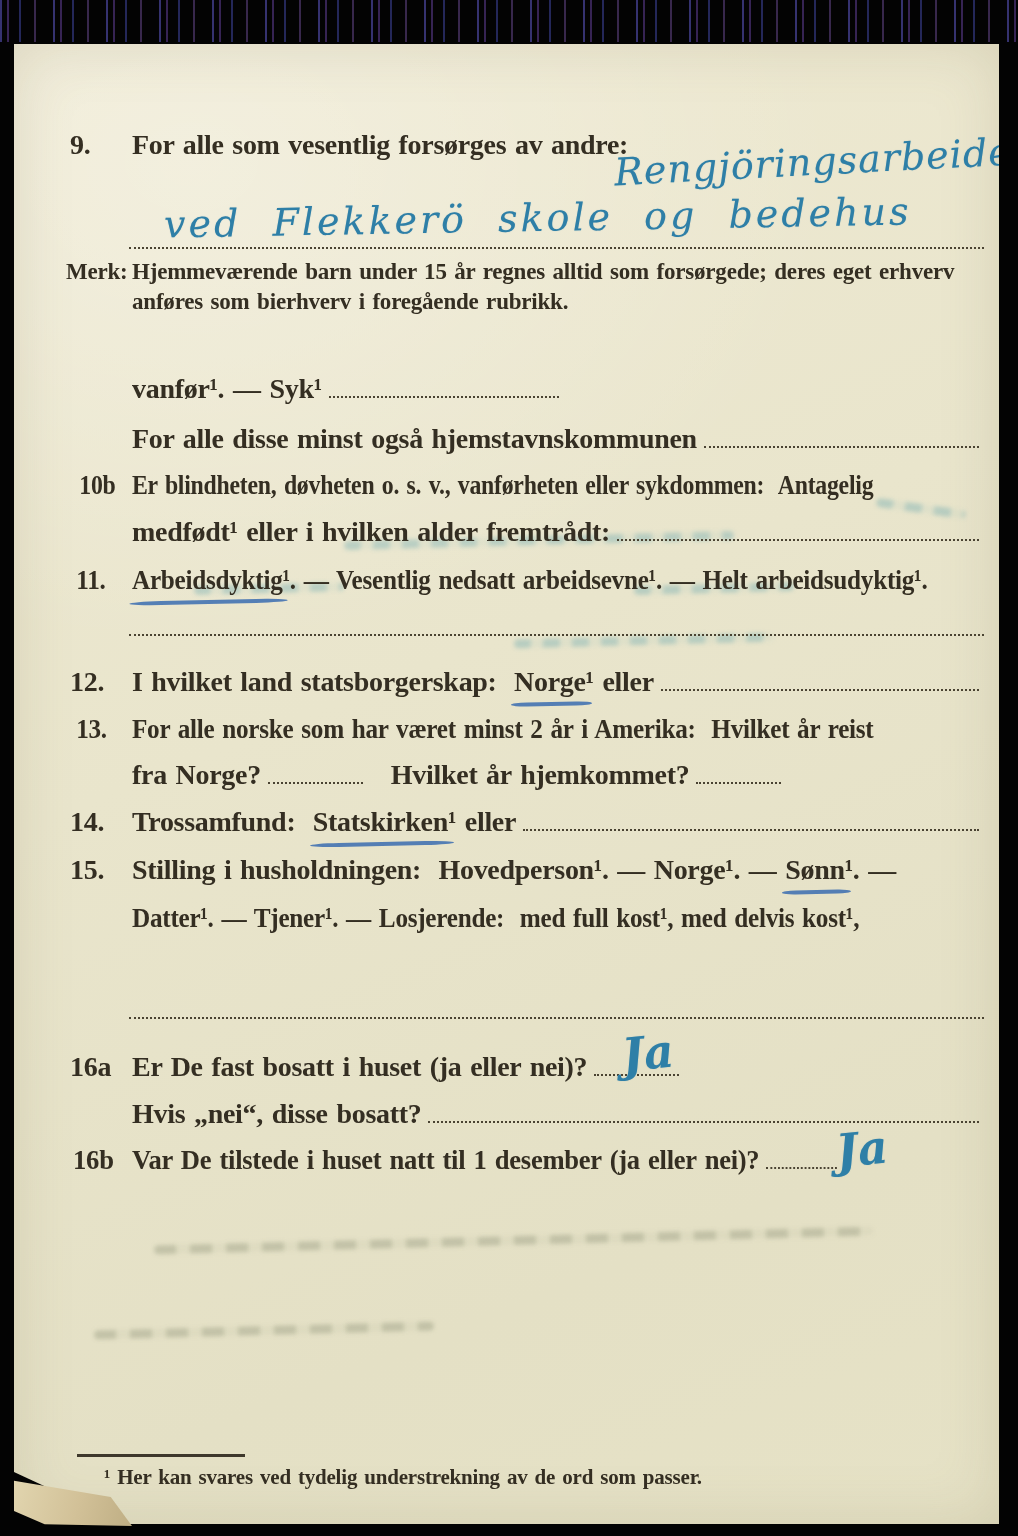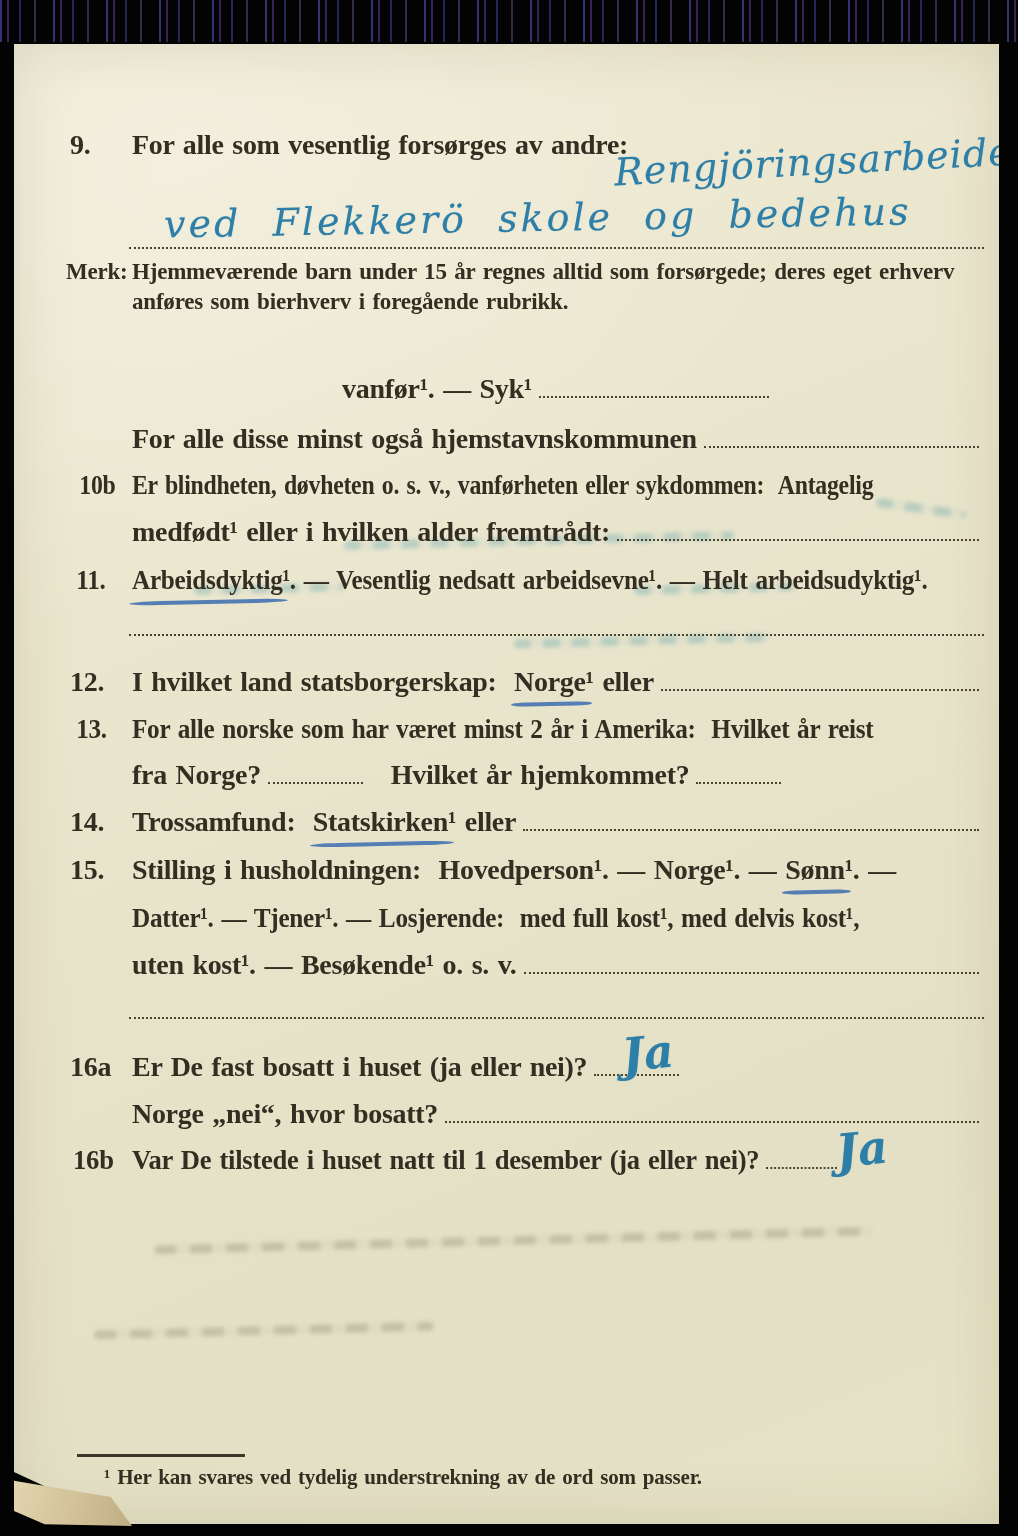--- a/index.html
+++ b/index.html
@@ -84,21 +84,21 @@
     <div class="rule" style="left:115px;top:203px;width:855px;"></div>
 
     <div class="line merk" style="top:213px;">
       <span class="num">Merk:</span>
       <span>Hjemmeværende barn under 15 år regnes alltid som forsørgede; deres eget erhverv</span>
     </div>
     <div class="line merk" style="top:243px;">
       <span>anføres som bierhverv i foregående rubrikk.</span>
     </div>
 
-    <div class="line" style="top:327px;justify-content:center;">
+    <div class="line" style="top:327px;">
       <span>vanfør¹. — Syk¹</span>
       <span class="dots fx" style="width:230px;"></span>
     </div>
     <div class="line" style="top:377px;">
       <span>For alle disse minst også hjemstavnskommunen</span>
       <span class="dots"></span>
     </div>
 
     <div class="line s85" style="top:423px;">
       <span class="num">10b</span>
@@ -145,34 +145,30 @@
 
     <div class="line" style="top:808px;">
       <span class="num">15.</span>
       <span>Stilling i husholdningen:  Hovedperson¹. — Norge¹. — </span>
       <span class="u">Sønn¹</span>
       <span>. —</span>
     </div>
     <div class="line s90" style="top:856px;">
       <span>Datter¹. — Tjener¹. — Losjerende:  med full kost¹, med delvis kost¹,</span>
     </div>
-    <div class="line" style="top:903px;">
-      <span>uten kost¹. — Besøkende¹ o. s. v.</span>
-      <span class="dots"></span>
-    </div>
     <div class="rule" style="left:115px;top:973px;width:855px;"></div>
 
     <div class="line" style="top:1005px;">
       <span class="num">16a</span>
       <span>Er De fast bosatt i huset (ja eller nei)?</span>
       <span class="dots fx" style="width:85px;"></span>
     </div>
     <div class="hand ja ja1">Ja</div>
     <div class="line" style="top:1052px;">
-      <span>Norge „nei“, hvor bosatt?</span>
+      <span>Hvis „nei“, disse bosatt?</span>
       <span class="dots"></span>
     </div>
 
     <div class="line s95" style="top:1098px;">
       <span class="num">16b</span>
       <span>Var De tilstede i huset natt til 1 desember (ja eller nei)?</span>
       <span class="dots fx" style="width:75px;"></span>
     </div>
     <div class="hand ja ja2">Ja</div>
 

